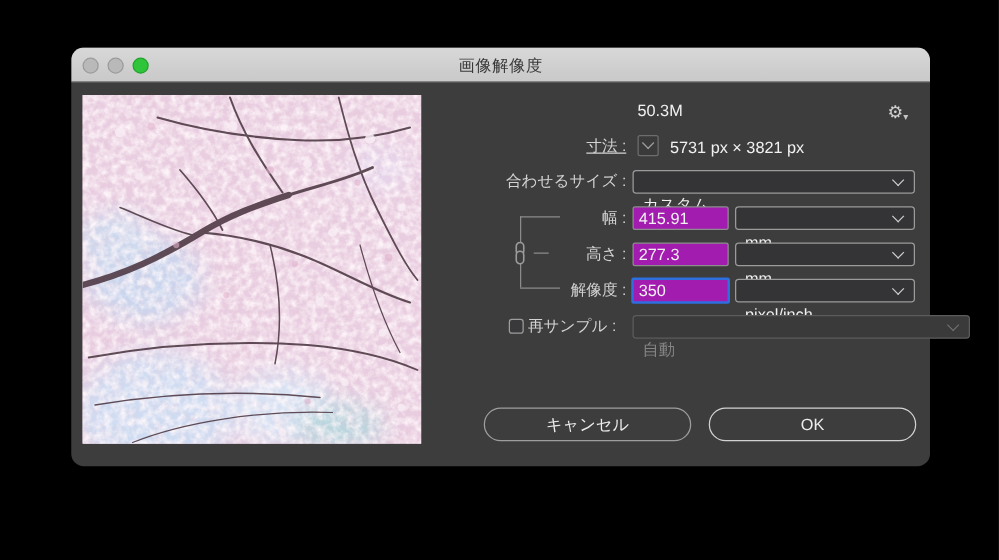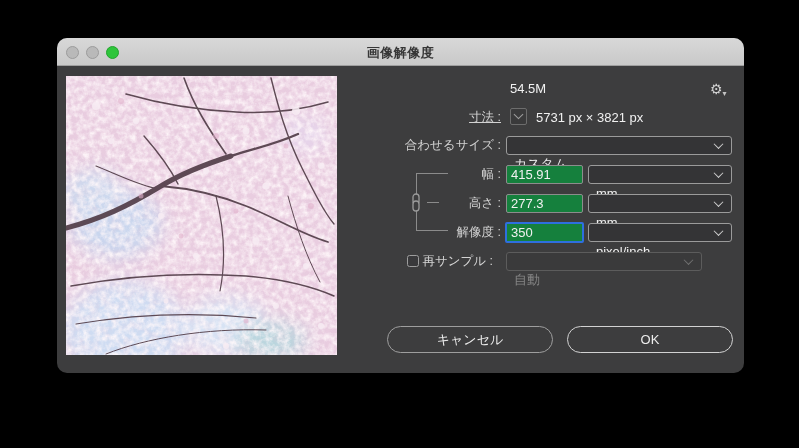--- a/index.html
+++ b/index.html
@@ -13,21 +13,21 @@
     background:#3d3d3e;border-radius:10px;box-shadow:0 18px 45px rgba(0,0,0,.65);
   }
   
   .titlebar{
     position:absolute;left:0;top:0;width:100%;height:28px;
     background:linear-gradient(#d8d8d8,#c9c9c9);
     border-radius:10px 10px 0 0;border-bottom:1px solid #9f9f9f;box-sizing:border-box;
   }
   .title{
     position:absolute;left:0;right:0;top:6px;text-align:center;
-    font-size:13px;font-weight:700;color:#373737;letter-spacing:.5px;
+    font-size:13px;font-weight:400;color:#373737;letter-spacing:.5px;
   }
   .tl{position:absolute;top:7.5px;width:13px;height:13px;border-radius:50%;box-sizing:border-box;}
   .tl.gray{background:#b9b9b9;border:1px solid #9c9c9c;}
   .tl.green{background:#2ec53b;border:1px solid #23a32e;}
   
   .preview{
     position:absolute;left:9px;top:38px;width:271px;height:279px;overflow:hidden;background:#e9cde0;
   }
   .preview svg{display:block;}
   
@@ -39,21 +39,21 @@
     border:1px solid #9b9b9b;border-radius:3px;color:#f1f1f1;font-size:13px;
     display:flex;align-items:center;justify-content:space-between;
     padding:0 9px 0 7px;cursor:default;
   }
   .sel .txt{white-space:nowrap;overflow:hidden;margin-top:37px;}
   .chev{width:6px;height:6px;border-right:1.6px solid #cfcfcf;border-bottom:1.6px solid #cfcfcf;
         transform:rotate(45deg) translate(-1px,-1px);flex:0 0 auto;}
   .sel.disabled{background:#3a3a3b;border-color:#5c5c5c;color:#858585;}
   .sel.disabled .chev{border-color:#707070;}
   .inp{
-    position:absolute;height:19px;box-sizing:border-box;background:#15803d;
+    position:absolute;height:19px;box-sizing:border-box;background:#a21caf;
     border:1px solid #8d8d8d;border-radius:2px;color:#f1f1f1;font-size:13px;
     padding:0 4px;outline:none;font-family:inherit;
   }
   .inp.focused{border:2px solid #2e6fdf;height:21px;margin-top:-1px;margin-left:-1px;}
   .chevbox{
     position:absolute;width:17px;height:17px;box-sizing:border-box;background:#3a3a3b;
     border:1px solid #6d6d6d;border-radius:2px;display:flex;align-items:center;justify-content:center;
   }
   .chevbox .chev{border-color:#9d9d9d;transform:rotate(45deg) translate(-1.5px,-1.5px);}
   .gear{
@@ -154,21 +154,21 @@
           <circle cx="245" cy="130" r="3"></circle>
         <circle cx="170" cy="135" r="2.5"></circle>
           <circle cx="115" cy="160" r="2.5"></circle>
           <circle cx="220" cy="70" r="2.5"></circle>
         <circle cx="180" cy="245" r="2.5"></circle>
           <circle cx="75" cy="120" r="2.5"></circle>
       </g>
     </svg>
   </div>
 
-  <div class="val" style="left:453px;top:43px;">54.5M</div>
+  <div class="val" style="left:453px;top:43px;">50.3M</div>
   <div class="gear" style="left:653px;top:44px;"><span>⚙</span><span class="caret">▾</span></div>
 
   <div class="lbl" style="left:280px;top:72px;width:164px;text-decoration:underline;">寸法 :</div>
   <div class="chevbox" style="left:453px;top:70px;">
       <span class="chev"></span>
     </div>
   <div class="val" style="left:479px;top:72px;">5731 px × 3821 px</div>
 
   <div class="lbl" style="left:280px;top:100px;width:164px;">合わせるサイズ :</div>
   <div class="sel" style="left:449px;top:98px;width:226px;">
@@ -201,21 +201,21 @@
 
   <div class="lbl" style="left:349px;top:187px;width:95px;">解像度 :</div>
   <input class="inp focused" style="left: 449px; top: 185px; width: 79px;" value="350">
   <div class="sel" style="left:531px;top:185px;width:144px;">
     <span class="txt">pixel/inch</span>
     <span class="chev"></span>
   </div>
 
   <div class="checkbox" style="left:350px;top:217px;"></div>
   <div class="lbl" style="left:341px;top:216px;width:95px;">再サンプル :</div>
-  <div class="sel disabled" style="left:449px;top:214px;width:196px;">
+  <div class="sel disabled" style="left:449px;top:214px;width:270px;">
     <span class="txt">自動</span>
     <span class="chev"></span>
   </div>
 
   <div class="btn ok" style="left:510px;top:288px;">OK</div>
   <div class="btn cancel" style="left:330px;top:288px;">キャンセル</div>
 
 </div>
 
 </body></html>

